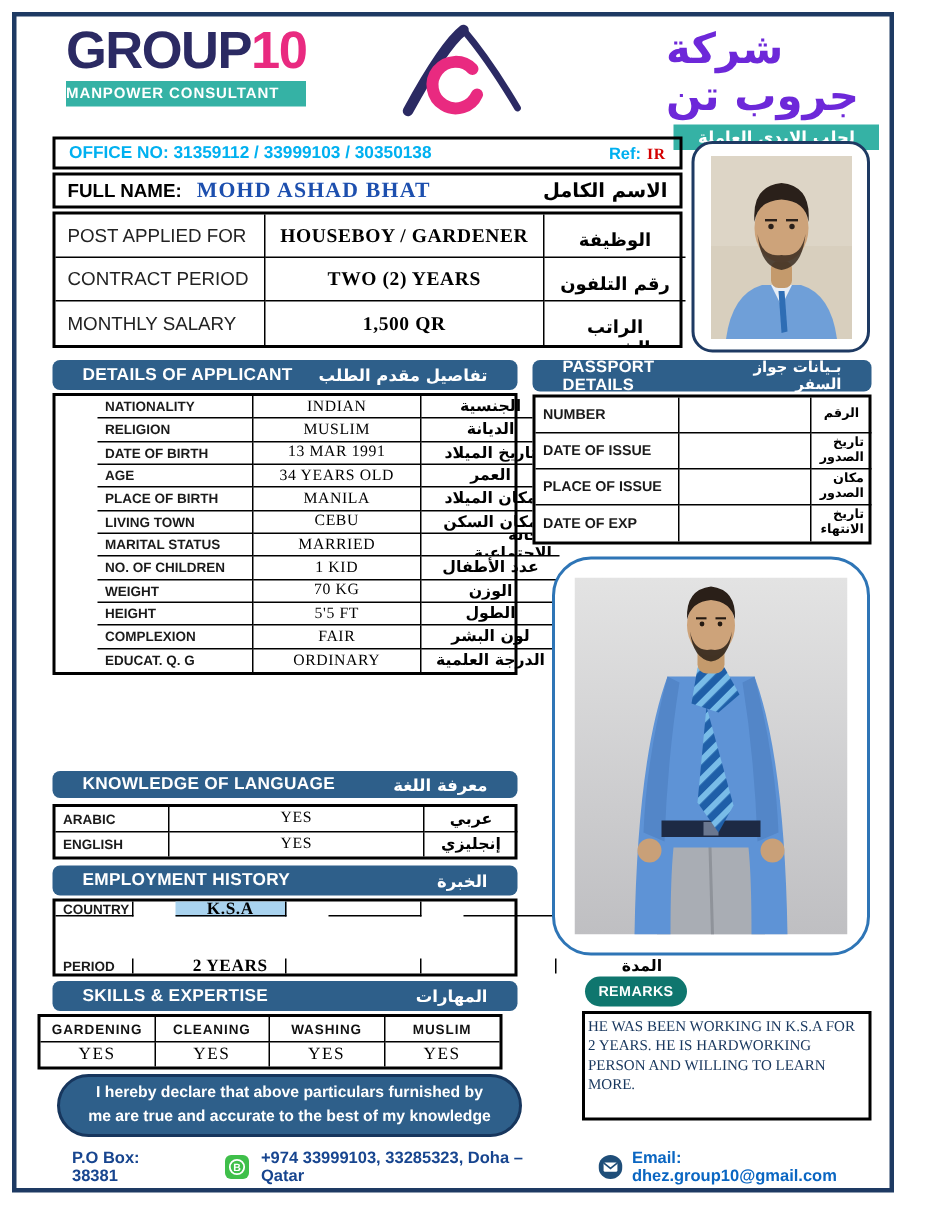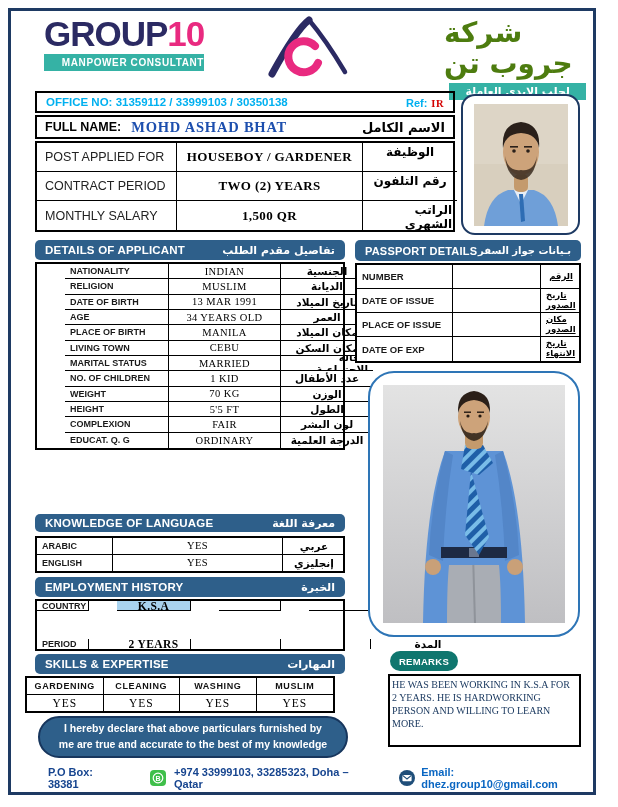--- a/index.html
+++ b/index.html
@@ -5,23 +5,23 @@
   html,body{margin:0;padding:0;background:#fff;}
   .page{position:relative;width:618px;height:807px;background:#fff;overflow:hidden;
         font-family:"Liberation Sans",sans-serif;color:#111;}
   .frame{position:absolute;left:8px;top:8px;width:582px;height:781px;border:3px solid #1e3a63;}
   .abs{position:absolute;}
 
   
   .logo-word{font-size:35px;font-weight:900;letter-spacing:-1px;line-height:1;color:#2b2a63;}
   .logo-word .ten{color:#e92a80;}
   .logo-band{margin-top:3px;width:160px;background:#35b2a5;color:#fff;font-size:10px;
-             font-weight:700;letter-spacing:.6px;text-align:right;padding:3px 0;}
+             font-weight:700;letter-spacing:.6px;text-align:left;padding:3px 0;}
   .ar-head{display:flex;flex-direction:column;align-items:flex-end;}
-  .ar-title{font-family:"DejaVu Sans",sans-serif;font-size:28px;font-weight:700;color:#4d7c0f;line-height:1.1;margin-left:46px;}
+  .ar-title{font-family:"DejaVu Sans",sans-serif;font-size:28px;font-weight:700;color:#6d28d9;line-height:1.1;margin-left:46px;}
   .ar-band{margin-top:3px;background:#35b2a5;color:#fff;font-family:"DejaVu Sans",sans-serif;
            font-size:11px;font-weight:700;padding:2px 16px;}
 
   
   .office-row{left:35px;top:91px;width:420px;height:22px;border:2px solid #000;display:flex;
               align-items:center;justify-content:space-between;padding:0 9px;box-sizing:border-box;}
   .office-text{color:#00b0f0;font-size:11.5px;font-weight:700;}
   .ref-label{color:#00b0f0;font-size:11px;font-weight:700;}
   .ref-value{color:#d40000;font-family:"Liberation Serif",serif;font-size:10.5px;font-weight:700;margin-left:4px;letter-spacing:.5px;}
   .name-row{left:35px;top:115px;width:420px;height:24px;border:2px solid #000;display:flex;
@@ -37,45 +37,45 @@
      box-sizing:border-box;overflow:hidden;}
   .c.nr{border-right:none;} .c.nb{border-bottom:none;}
   .lab{font-size:9px;font-weight:700;color:#1a1a1a;}
   .val{justify-content:center;font-family:"Liberation Serif",serif;font-size:10.5px;letter-spacing:.4px;color:#000;}
   .ara{direction:rtl;justify-content:center;font-family:"DejaVu Sans",sans-serif;font-size:10.5px;font-weight:700;color:#000;}
 
   
   .job{left:35px;top:141px;width:420px;height:91px;grid-template-columns:140px 186px 94px;grid-auto-rows:1fr;}
   .job .lab{font-size:12.5px;font-weight:400;padding-left:8px;color:#222;}
   .job .val{font-size:13px;font-weight:700;}
-  .job .ara{font-size:12px;align-items:flex-start;padding-top:2px;}
+  .job .ara{font-size:12px;align-items:flex-start;padding-top:10px;text-align:center;}
 
   
   .band{display:flex;align-items:center;justify-content:space-between;background:#2e5f8a;color:#fff;
-        border-radius:5px;padding:0 10px;box-sizing:border-box;}
+        border-radius:5px;padding:0 20px;box-sizing:border-box;}
   .band .bt{font-size:11.5px;font-weight:700;letter-spacing:.2px;}
   .band .ba{font-family:"DejaVu Sans",sans-serif;font-size:11px;font-weight:700;direction:rtl;}
 
   .details{left:35px;top:262px;width:310px;height:188px;grid-template-columns:104px 112px 92px;grid-auto-rows:1fr;padding-left:28px;}
   .langs{left:35px;top:536px;width:310px;height:37px;grid-template-columns:76px 170px 62px;grid-auto-rows:1fr;}
   .emp{left:35px;top:599px;width:310px;height:52px;grid-template-columns:52px 74px 62px 62px 58px;grid-auto-rows:1fr;gap:28px;}
   .emp .val{font-weight:700;font-size:11.5px;}
   .hl{background:#a9d3ef;}
   .skills{left:25px;top:676px;width:310px;height:37px;grid-template-columns:1fr 1fr 1fr 1fr;grid-template-rows:17px 1fr;}
   .skills .hd{justify-content:center;font-size:9px;font-weight:700;letter-spacing:.6px;}
   .skills .val{font-size:11.5px;letter-spacing:1px;}
 
   .decl{left:38px;top:716px;width:310px;height:42px;background:#2e5f8a;border:2px solid #17365d;
         border-radius:21px;color:#fff;display:flex;align-items:center;justify-content:center;
         text-align:center;font-size:10.5px;font-weight:700;padding:0 16px;box-sizing:border-box;line-height:1.5;}
 
   
   .pass{left:355px;top:263px;width:226px;height:100px;grid-template-columns:96px 88px 40px;grid-auto-rows:1fr;}
   .pass .lab{font-size:9.5px;}
-  .pass .ara{font-size:8.5px;line-height:1.15;text-align:left;text-decoration:underline;}
+  .pass .ara{font-size:8.5px;line-height:1.15;text-align:right;}
 
   
   .headshot-box{left:461px;top:94px;width:119px;height:141px;border:2px solid #1e3a63;border-radius:14px;
                 display:flex;align-items:center;justify-content:center;background:#fff;box-sizing:border-box;}
   .body-box{left:368px;top:371px;width:212px;height:266px;border:2px solid #2e75b6;border-radius:26px;
             display:flex;align-items:center;justify-content:center;background:#fff;box-sizing:border-box;}
 
   .remarks-pill{left:390px;top:651px;width:68px;height:20px;background:#0f766e;border-radius:10px;color:#fff;
                 display:flex;align-items:center;justify-content:center;font-size:9.5px;font-weight:700;letter-spacing:.3px;}
   .remarks-box{left:388px;top:674px;width:193px;height:73px;border:2px solid #000;box-sizing:border-box;

